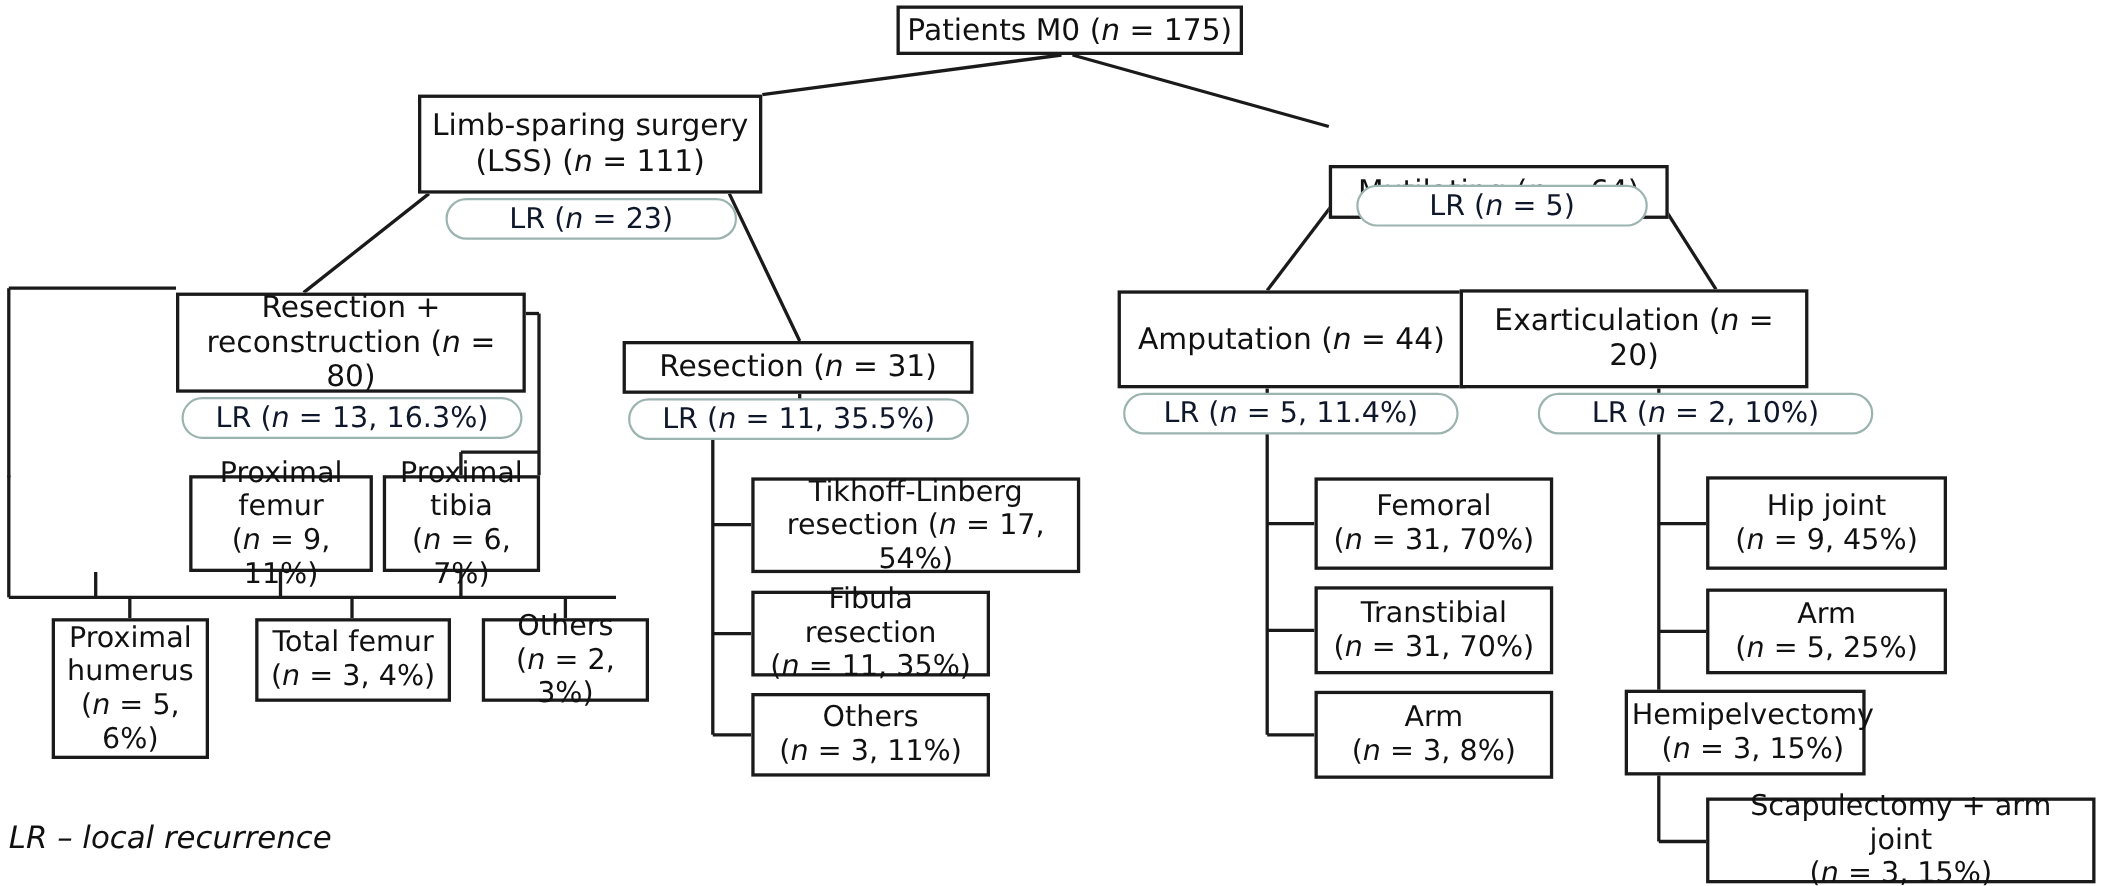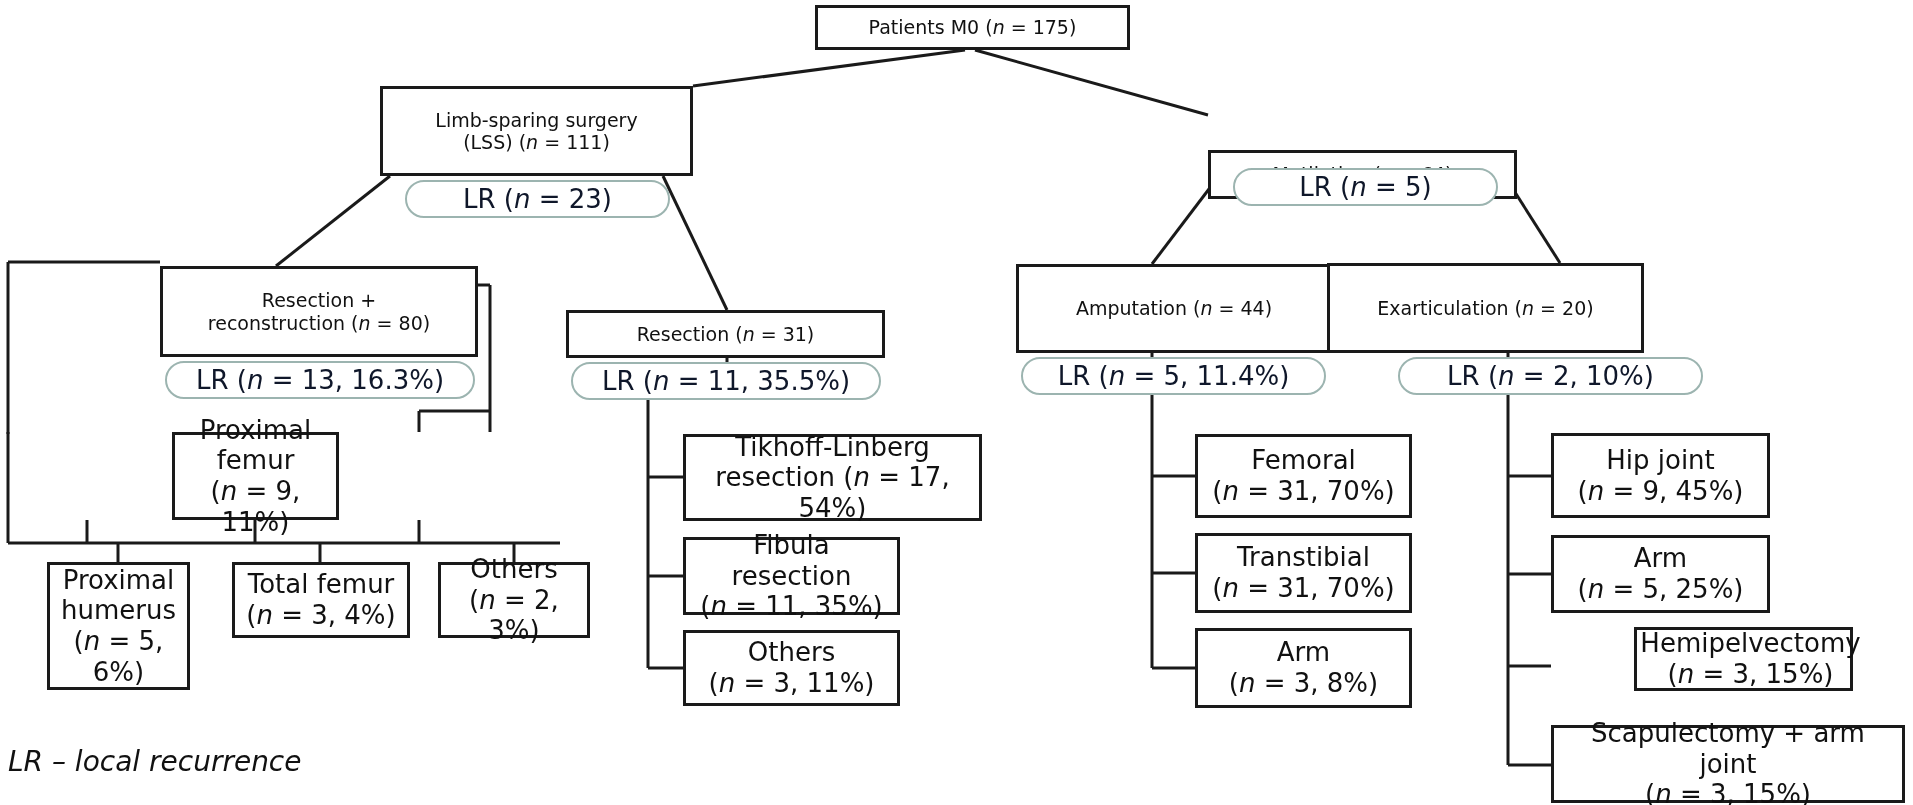--- a/index.html
+++ b/index.html
@@ -56,21 +56,21 @@
   }
   .n-italic { font-style: italic; }
   .footnote {
     position: absolute;
     font-style: italic;
     color: #111111;
     z-index: 4;
     white-space: nowrap;
   }
   .fs-26 { font-size: 26px; }
-  .fs-27 { font-size: 19px; }
+  .fs-27 { font-size: 27px; }
   .fs-25 { font-size: 28px; }
 </style>
 </head>
 <body>
 
 <div id="canvas">
 
   <svg class="edges" viewBox="0 0 1913 805" xmlns="http://www.w3.org/2000/svg">
     <g stroke="#1a1a1a" stroke-width="3" fill="none" stroke-linecap="butt">
 
@@ -174,20 +174,23 @@
   <div class="node fs-27" style="left:1327px; top:263px; width:317px; height:90px;">
     <span class="txt">Exarticulation (<i class="n-italic">n</i> = 20)</span>
   </div>
   <div class="pill fs-26" style="left:1398px; top:357px; width:305px; height:38px;">
     <span class="txt">LR (<i class="n-italic">n</i> = 2, 10%)</span>
   </div>
 
   <div class="node fs-26" style="left:172px; top:432px; width:167px; height:88px;">
     <span class="txt">Proximal femur<br>(<i class="n-italic">n</i> = 9, 11%)</span>
   </div>
+  <div class="node fs-26" style="left:348px; top:432px; width:143px; height:88px;">
+    <span class="txt">Proximal tibia<br>(<i class="n-italic">n</i> = 6, 7%)</span>
+  </div>
 
   <div class="node fs-26" style="left:47px; top:562px; width:143px; height:128px;">
     <span class="txt">Proximal<br>humerus<br>(<i class="n-italic">n</i> = 5, 6%)</span>
   </div>
   <div class="node fs-26" style="left:232px; top:562px; width:178px; height:76px;">
     <span class="txt">Total femur<br>(<i class="n-italic">n</i> = 3, 4%)</span>
   </div>
   <div class="node fs-26" style="left:438px; top:562px; width:152px; height:76px;">
     <span class="txt">Others<br>(<i class="n-italic">n</i> = 2, 3%)</span>
   </div>
@@ -211,21 +214,21 @@
   <div class="node fs-26" style="left:1195px; top:628px; width:217px; height:80px;">
     <span class="txt">Arm<br>(<i class="n-italic">n</i> = 3, 8%)</span>
   </div>
 
   <div class="node fs-26" style="left:1551px; top:433px; width:219px; height:85px;">
     <span class="txt">Hip joint<br>(<i class="n-italic">n</i> = 9, 45%)</span>
   </div>
   <div class="node fs-26" style="left:1551px; top:535px; width:219px; height:78px;">
     <span class="txt">Arm<br>(<i class="n-italic">n</i> = 5, 25%)</span>
   </div>
-  <div class="node fs-26" style="left:1634px; top:627px; width:219px; height:64px;padding-left:20px;">
+  <div class="node fs-26" style="left:1477px; top:627px; width:219px; height:78px;padding-left:20px;">
     <span class="txt">Hemipelvectomy<br>(<i class="n-italic">n</i> = 3, 15%)</span>
   </div>
   <div class="node fs-26" style="left:1551px; top:725px; width:354px; height:78px;">
     <span class="txt">Scapulectomy + arm joint<br>(<i class="n-italic">n</i> = 3, 15%)</span>
   </div>
 
   <div class="footnote fs-25" style="left:8px; top:745px;">
     <span>LR – local recurrence</span>
   </div>
 

